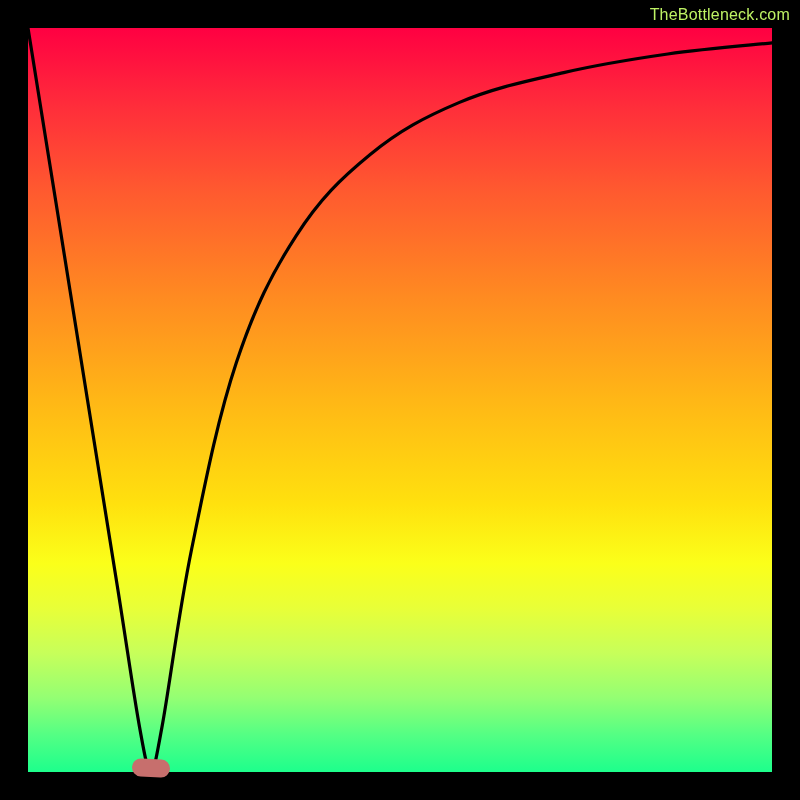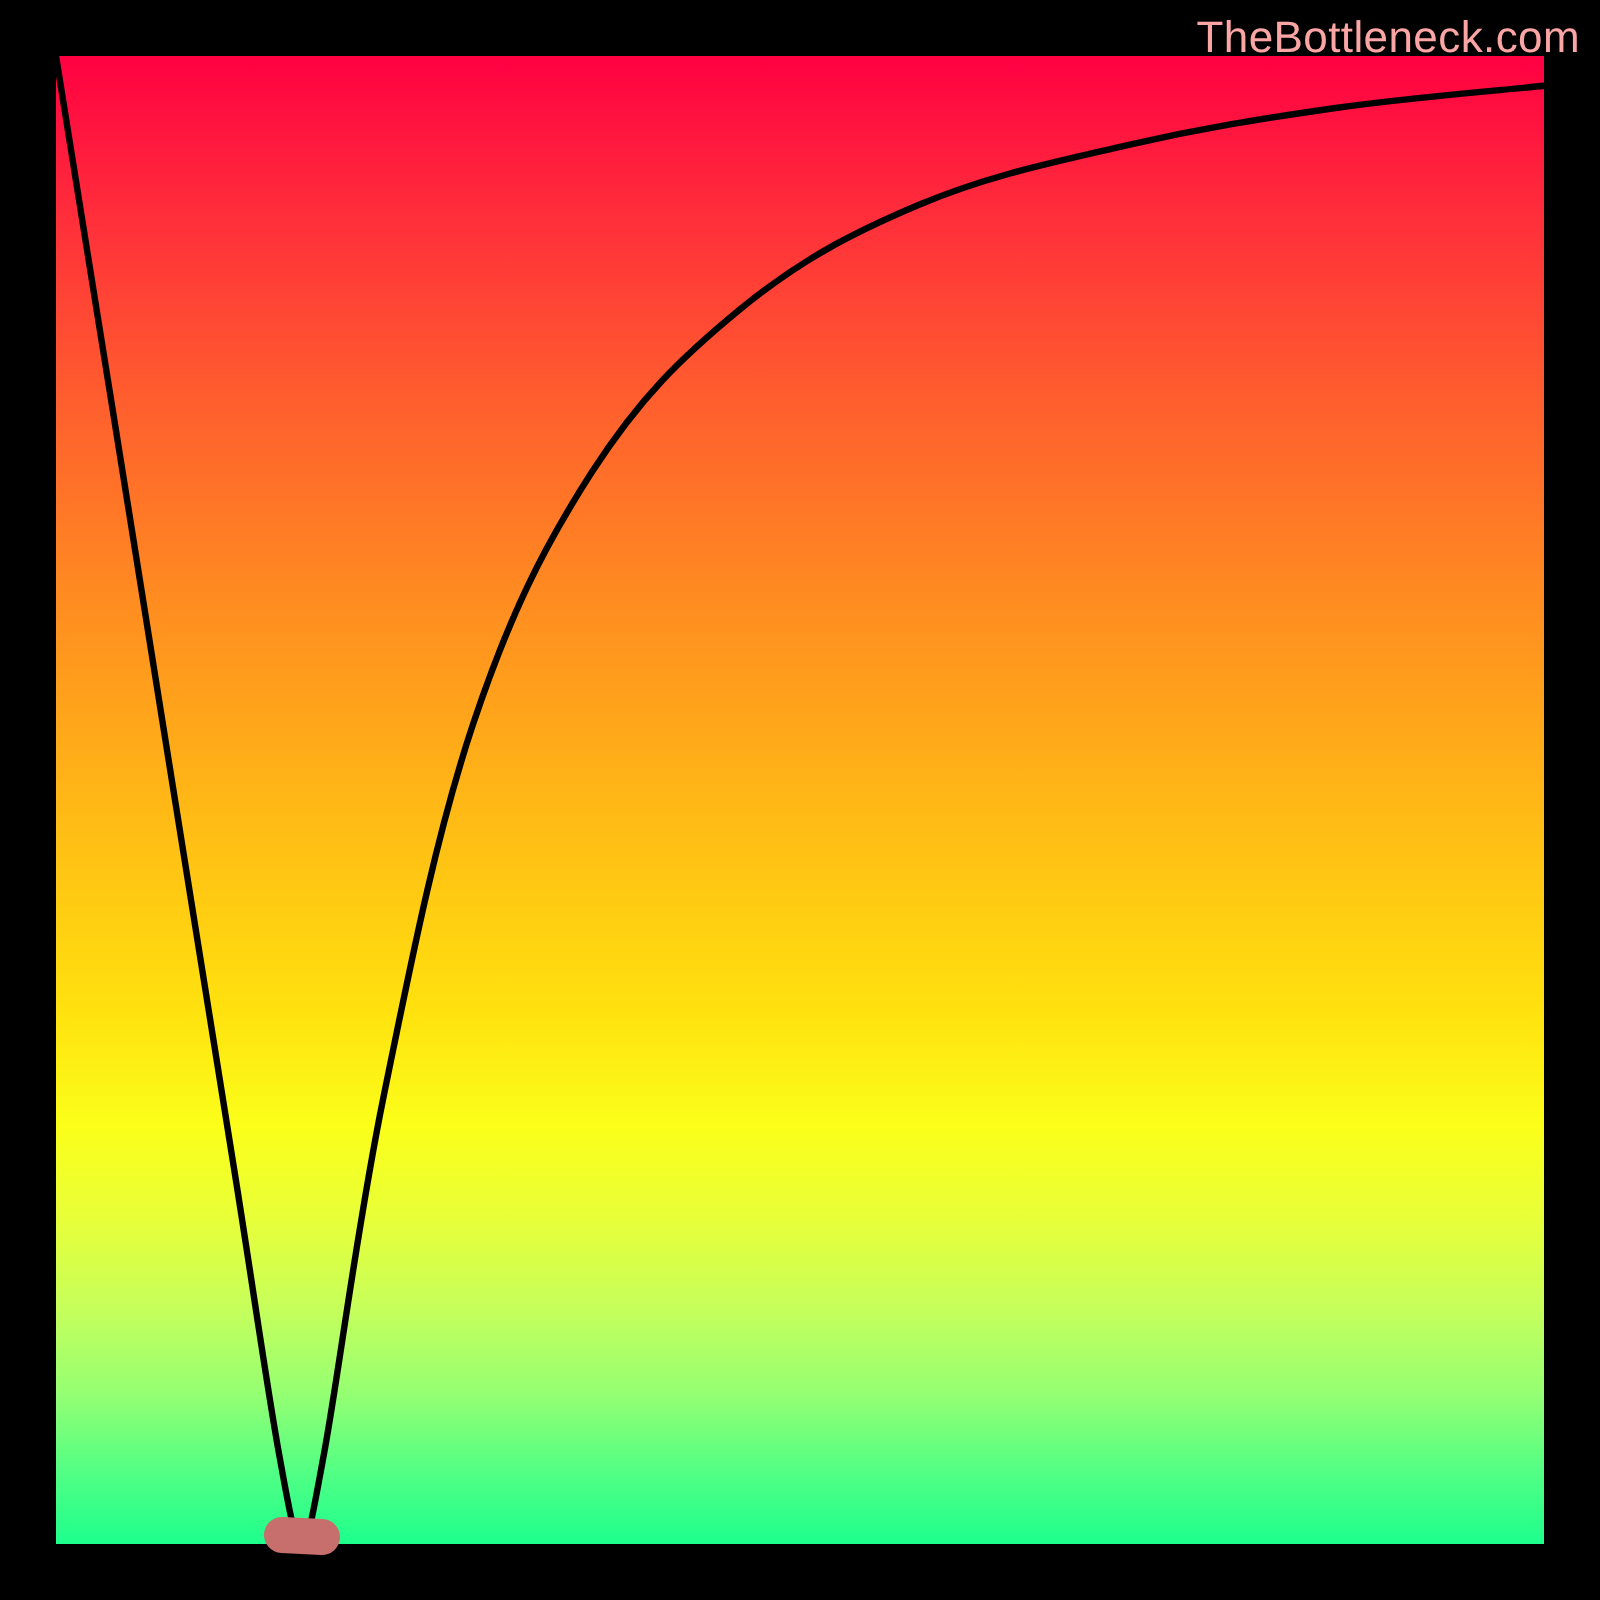--- a/index.html
+++ b/index.html
@@ -36,22 +36,22 @@
       #c7ff5a 84%,
       #94ff73 90%,
       #54ff84 95%,
       #1dff8c 100%
     );
   }
   .watermark {
     position: absolute;
     top: 6px;
     right: 10px;
-    color: #fca5a5;
-    font-size: 22px;
+    color: #bef264;
+    font-size: 16px;
     font-weight: 500;
     letter-spacing: 0.2px;
     user-select: none;
   }
   .marker {
     position: absolute;
     width: 38px;
     height: 18px;
     border-radius: 10px;
     background: #c76f6d;

